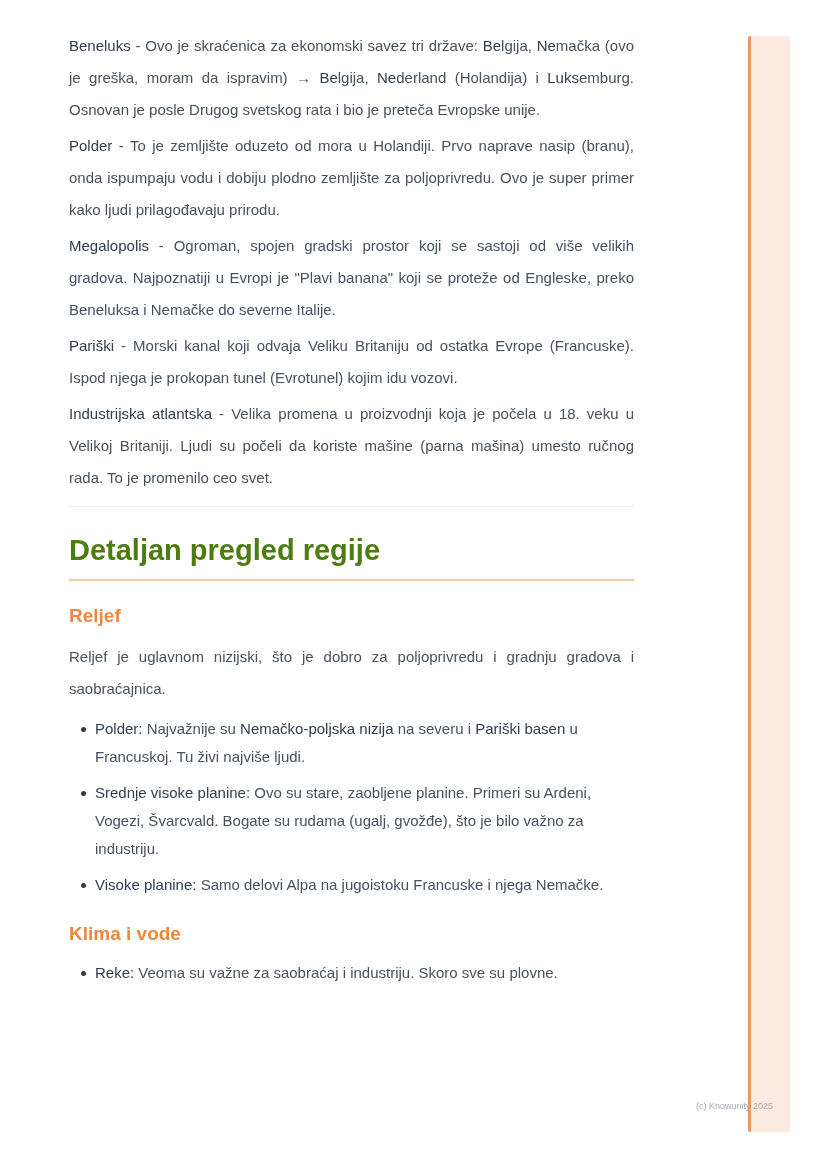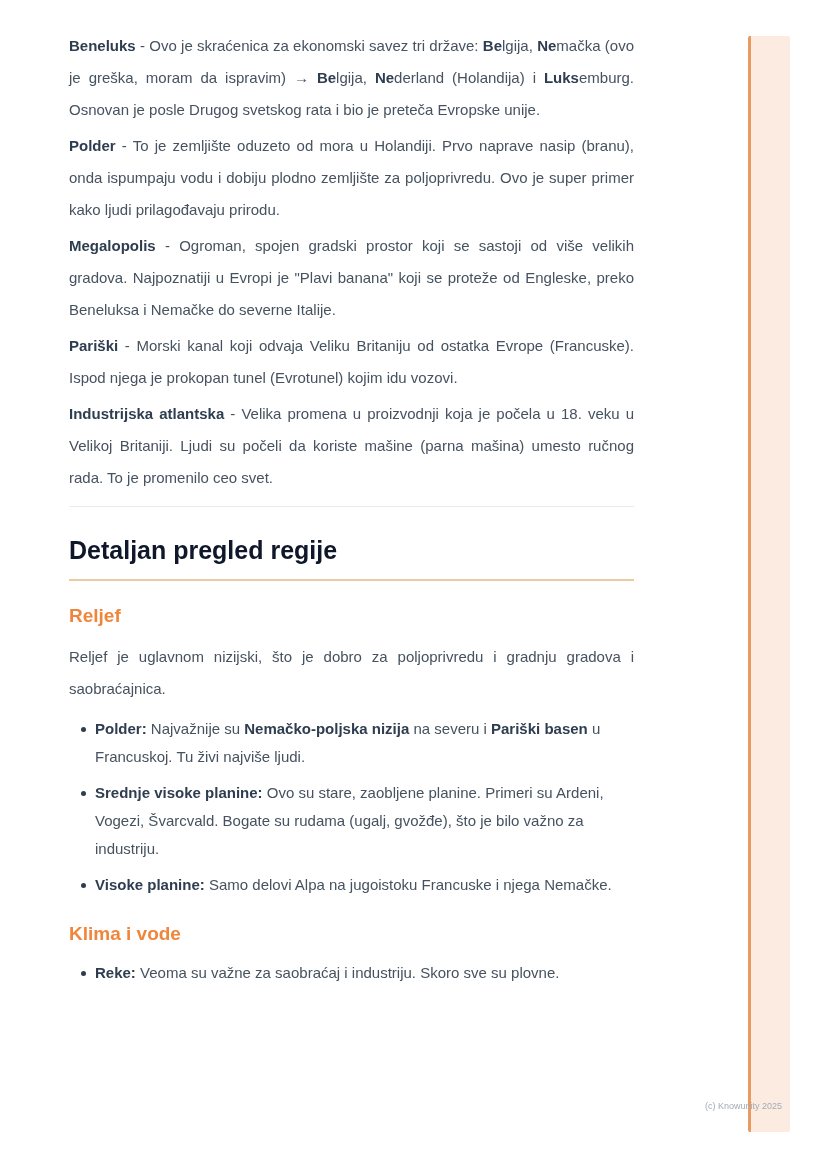--- a/index.html
+++ b/index.html
@@ -13,45 +13,45 @@
     background:#fcebe0;border-left:3px solid #e89a62;border-radius:2px;
   }
   .content{
     position:absolute;left:69px;top:0;width:565px;padding-top:30px;
     color:#46525f;
   }
   p.para{
     font-size:15px;line-height:32px;margin:0 0 4px 0;
     text-align:justify;color:#46525f;
   }
-  .b{font-weight:bold;color:#2e3d50;}
+  .b{font-weight:normal;color:#2e3d50;}
   hr.divider{
     border:none;border-top:1px solid #ececec;margin:12px 0 0 0;height:0;
   }
   h1.section-title{
-    font-size:25px;line-height:34px;font-weight:bold;color:#0f172a;
+    font-size:29px;line-height:34px;font-weight:bold;color:#4d7c0f;
     margin:26px 0 0 0;padding:0 0 12px 0;border-bottom:2px solid #eecaa3;
   }
   h2.subsection-title{
     font-size:19px;line-height:26px;font-weight:bold;color:#f0863b;
     margin:22px 0 12px 0;
   }
   ul.bullets{
     list-style:none;margin:10px 0 0 0;padding:0 0 0 12px;
   }
   ul.bullets li{
     position:relative;padding-left:14px;margin:0 0 8px 0;
     font-size:15px;line-height:28px;color:#46525f;text-align:left;
   }
   ul.bullets li::before{
     content:"";position:absolute;left:0;top:11.5px;width:5px;height:5px;
     border-radius:50%;background:#2e3d50;
   }
   .footer{
-    position:absolute;top:1100px;right:46px;
+    position:absolute;top:1100px;right:55px;
     font-size:9px;line-height:12px;color:#a3abb5;
   }
 </style>
 </head>
 <body>
 
 <div class="accent-band"></div>
 
 <main class="content">
 

